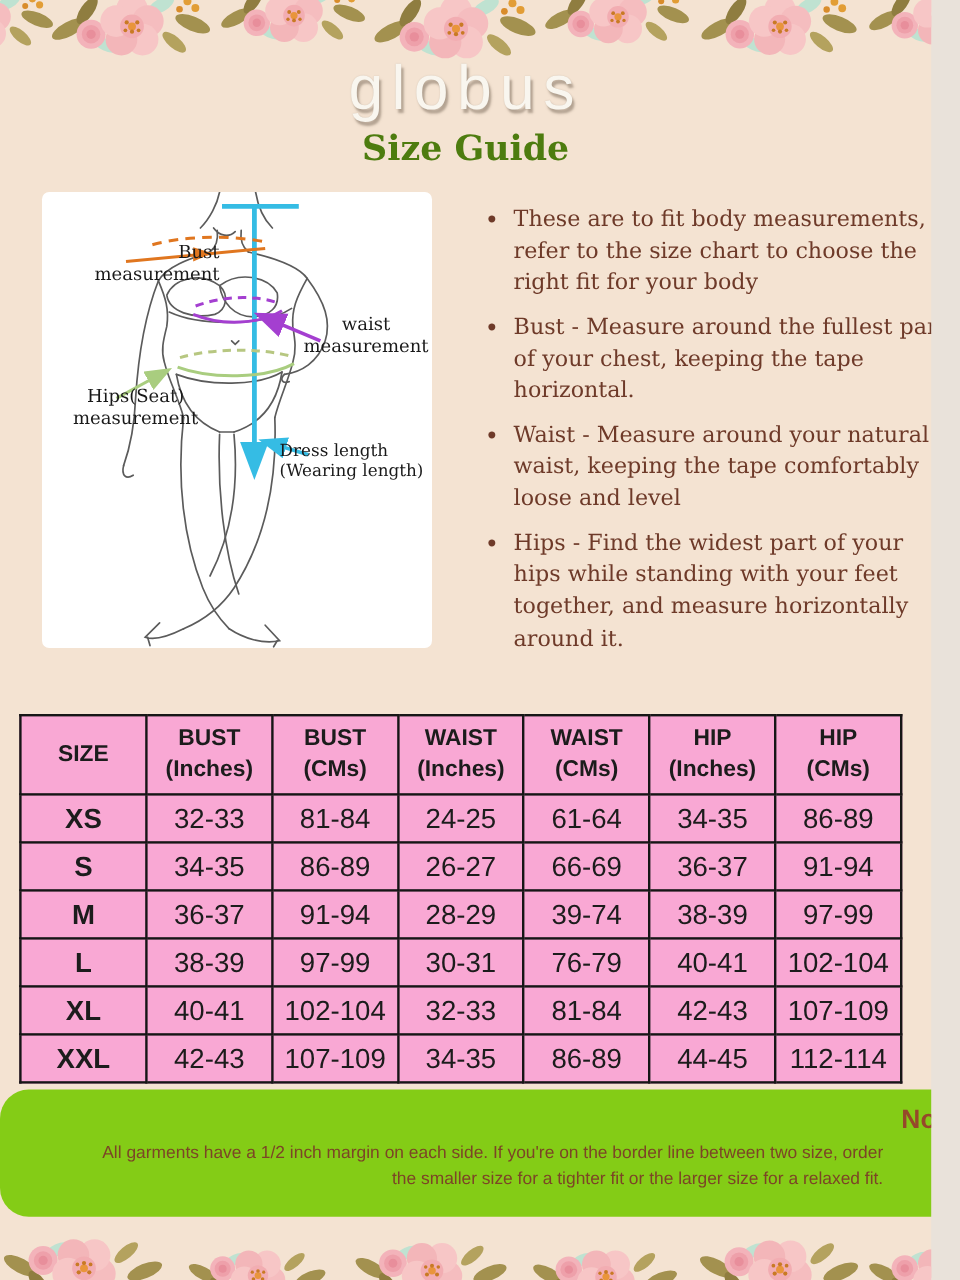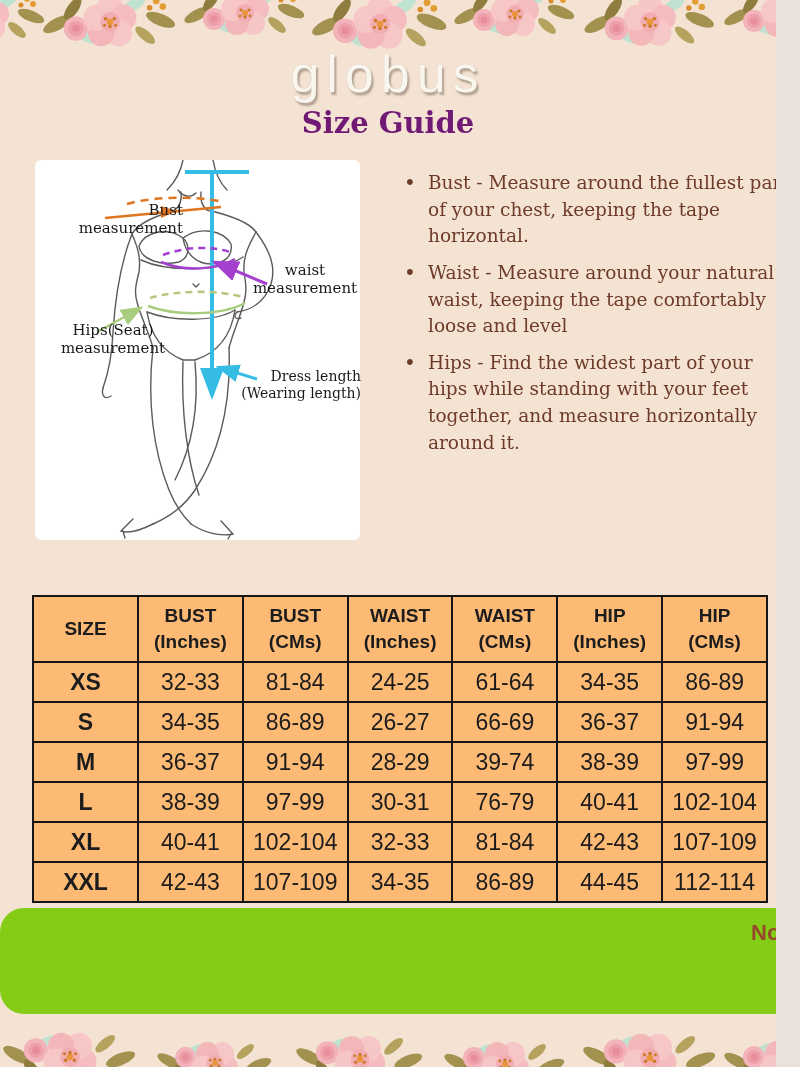--- a/index.html
+++ b/index.html
@@ -10,43 +10,43 @@
   .floral{position:absolute;left:0;width:800px;pointer-events:none;}
   .floral.top{top:0;height:62px;}
   .floral.bottom{bottom:0;height:66px;}
 
   
   .logo{position:absolute;top:44px;left:0;width:100%;text-align:center;
         font-family:"Liberation Sans",sans-serif;font-weight:400;font-size:52px;
         letter-spacing:7px;color:#f9f6ef;
         text-shadow:2px 3px 2px rgba(125,110,92,.55),0 0 1px rgba(125,110,92,.35);}
   .title{position:absolute;top:106px;left:0;width:100%;text-align:center;
-         font-weight:bold;font-size:29px;color:#701a75;}
+         font-weight:bold;font-size:29px;color:#4d7c0f;}
 
   
   .card{position:absolute;left:35px;top:160px;width:325px;height:380px;background:#ffffff;
         border-radius:6px;}
   .card svg{position:absolute;left:0;top:0;}
   .diag-label{position:absolute;font-size:15px;line-height:1.18;color:#191919;white-space:pre-line;}
   .diag-label.bust{left:8px;top:42px;width:140px;text-align:right;}
   .diag-label.waist{left:210px;top:102px;width:120px;text-align:center;}
   .diag-label.hips{left:8px;top:162px;width:140px;text-align:center;}
-  .diag-label.dress{left:198px;top:208px;width:128px;text-align:right;font-size:14px;}
+  .diag-label.dress{left:198px;top:208px;width:128px;text-align:left;font-size:14px;}
 
   
   .bullets{position:absolute;left:400px;top:170px;width:392px;margin:0;padding:0;list-style:none;
            color:#6e3a29;font-size:18.5px;line-height:1.44;}
   .bullets li{position:relative;padding-left:28px;margin-bottom:10px;}
   .bullets li::before{content:"•";position:absolute;left:4px;top:-1px;font-size:20px;color:#6e3a29;}
 
   .model-note{position:absolute;left:45px;top:549px;font-weight:bold;font-size:17px;color:#141414;}
 
   
-  table.size{position:absolute;left:32px;top:595px;width:736px;border-collapse:collapse;
-             table-layout:fixed;background:#fdba74;}
+  table.size{position:absolute;left:16px;top:595px;width:736px;border-collapse:collapse;
+             table-layout:fixed;background:#f9a8d4;}
   table.size th,table.size td{border:2px solid #161616;text-align:center;vertical-align:middle;
              font-family:"Liberation Sans",sans-serif;color:#1c1c1c;padding:0;}
   table.size th{height:64px;font-size:19px;font-weight:bold;white-space:pre-line;line-height:1.35;}
   table.size td{height:38px;font-size:23px;}
   table.size td.sz{font-weight:bold;}
 
   
   .note{position:absolute;left:0;top:908px;width:800px;height:106px;background:#84cc16;
         border-radius:24px;text-align:right;font-family:"Liberation Sans",sans-serif;}
   .note h2{margin:12px 0 4px 0;font-size:22px;color:#96482a;font-weight:bold;}
@@ -179,20 +179,21 @@
 measurement</div>
     <div class="diag-label waist">waist
 measurement</div>
     <div class="diag-label hips">Hips(Seat)
 measurement</div>
     <div class="diag-label dress">Dress length
 (Wearing length)</div>
   </div>
 
   <ul class="bullets">
+    <li>These are to fit body measurements, refer to the size chart to choose the right fit for your body</li>
     <li>Bust - Measure around the fullest part of your chest, keeping the tape horizontal.</li>
     <li>Waist - Measure around your natural waist, keeping the tape comfortably loose and level</li>
     <li>Hips - Find the widest part of your hips while standing with your feet together, and measure horizontally around it.</li>
   </ul>
 
 
   <table class="size">
     <colgroup>
         <col style="width:105px">
         <col>
@@ -272,20 +273,21 @@
         <td>34-35</td>
         <td>86-89</td>
         <td>44-45</td>
         <td>112-114</td>
       </tr>
     </tbody>
   </table>
 
   <div class="note">
     <h2>Note</h2>
+    <p>All garments have a 1/2 inch margin on each side. If you're on the border line between two size, order the smaller size for a tighter fit or the larger size for a relaxed fit.</p>
   </div>
 
   <svg class="floral bottom" viewBox="0 0 800 66">
     <use href="#flo-cluster" transform="translate(70,56) scale(1.1,-1.1)"></use>
     <use href="#flo-cluster" transform="translate(215,62) scale(0.95,-0.95)"></use>
     <use href="#flo-cluster" transform="translate(360,58) scale(1.05,-1.05)"></use>
     <use href="#flo-cluster" transform="translate(505,63) scale(1,-1)"></use>
     <use href="#flo-cluster" transform="translate(650,57) scale(1.1,-1.1)"></use>
     <use href="#flo-cluster" transform="translate(785,62) scale(1,-1)"></use>
   </svg>

